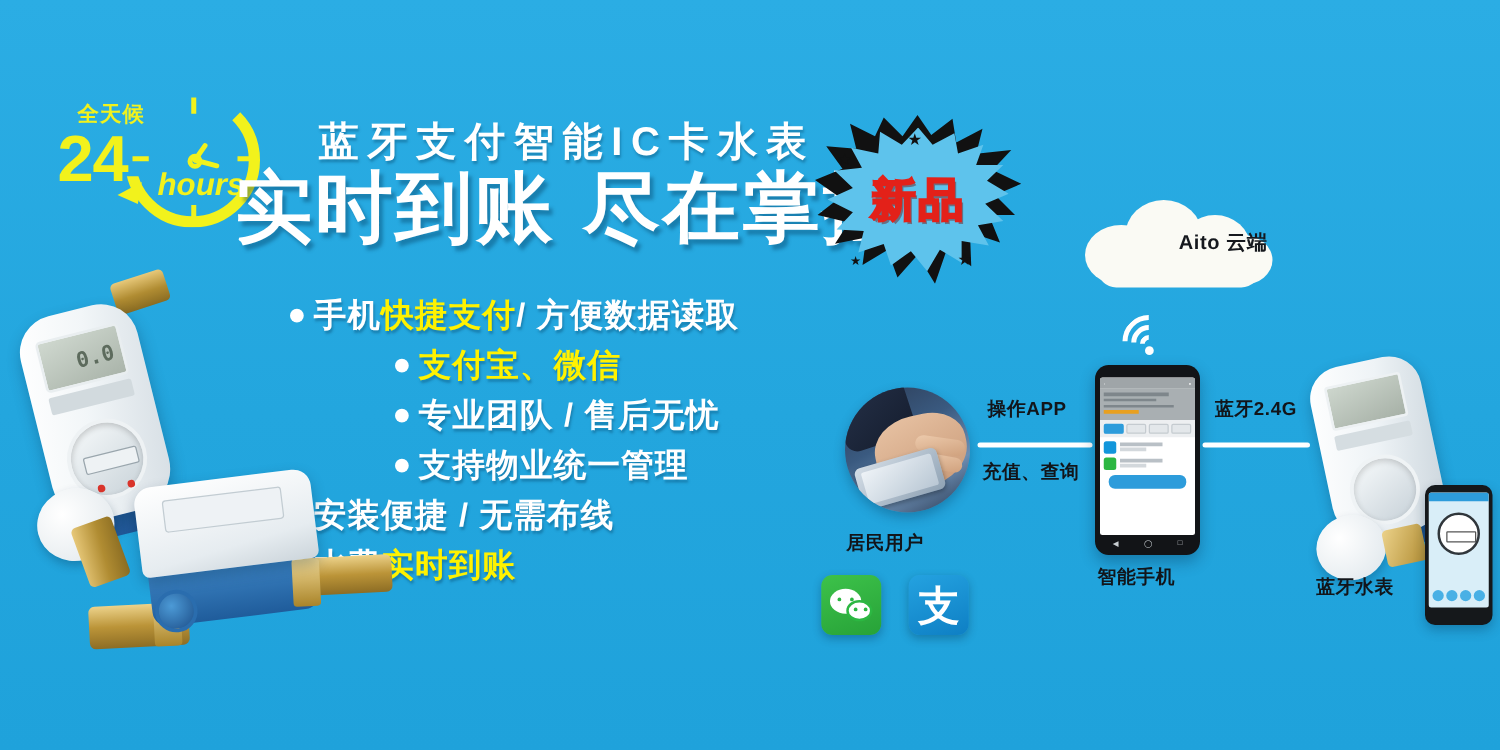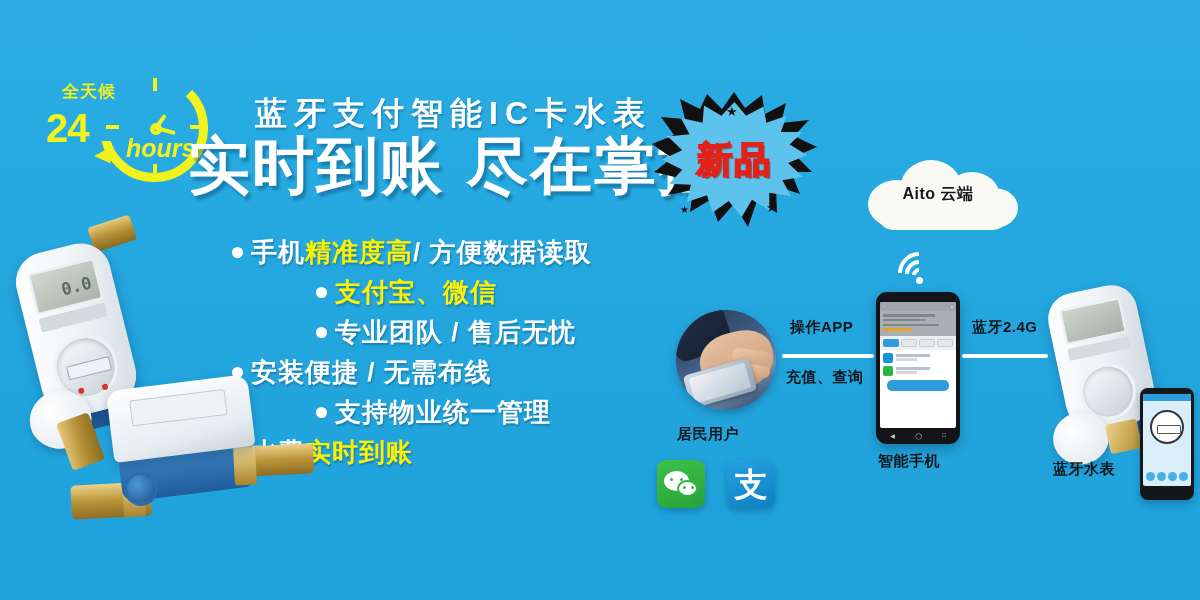--- a/index.html
+++ b/index.html
@@ -35,21 +35,21 @@
     position:absolute; left:58px; top:78px; width:0; height:0;
     border-left:11px solid transparent; border-right:11px solid transparent;
     border-top:14px solid #F2F21C; transform:rotate(-28deg);
   }
   .badge24 .qtw {
     position:absolute; left:24px; top:8px; color:#F2F21C;
     font-size:17px; font-weight:bold; letter-spacing:1px;
   }
   .badge24 .num24 {
     position:absolute; left:8px; top:30px; color:#F2F21C;
-    font-size:40px; font-weight:bold; line-height:52px; letter-spacing:-1px;
+    font-size:52px; font-weight:bold; line-height:52px; letter-spacing:-1px;
   }
   .badge24 .hours {
     position:absolute; left:88px; top:62px; color:#F2F21C;
     font-size:25px; font-weight:bold; font-style:italic;
   }
 
   
   .subtitle {
     position:absolute; left:255px; top:92px;
     color:#FFFFFF; font-size:32px; font-weight:bold; letter-spacing:7px;
@@ -208,21 +208,21 @@
   .userphoto .sleeve {
     position:absolute; left:-6px; top:-6px; width:58px; height:52px;
     background:linear-gradient(150deg,#26324a,#151d2e); border-radius:10px;
     transform:rotate(-18deg);
   }
 
   
   .cloud { position:absolute; left:862px; top:156px; width:162px; height:78px; }
   .cloud .lobe { position:absolute; background:#FAFAF4; border-radius:50%; }
   .cloud .txt {
-    position:absolute; left:0; right:10px; top:28px; text-align:center;
+    position:absolute; left:0; right:10px; top:28px; text-align:right;
     font-size:16px; font-weight:bold; color:#15181D; z-index:3; letter-spacing:.5px;
   }
 
   
   .wifi { position:absolute; left:898px; top:250px; width:42px; height:34px; }
   .wifi .arc {
     position:absolute; border:4px solid #FFFFFF; border-radius:50%;
     border-bottom-color:transparent; border-left-color:transparent; border-right-color:transparent;
     transform:rotate(-45deg);
   }
@@ -364,43 +364,43 @@
     <div class="star" style="left:18px;top:28px;">★</div>
     <div class="star" style="left:74px;top:12px;">★</div>
     <div class="star" style="left:114px;top:108px;">★</div>
     <div class="star" style="left:28px;top:112px;font-size:10px;">★</div>
   </div>
 
   <div class="bullets">
     <div class="bline">
       <span class="dot"></span>
       <span>手机</span>
-        <span class="hl">精准度高</span>
+        <span class="hl">快捷支付</span>
         <span> / 方便数据读取</span>
     </div>
     <div class="bline indent">
       <span class="dot"></span>
         <span class="hl">支付宝、微信</span>
         <span></span>
     </div>
     <div class="bline indent">
       <span class="dot"></span>
       <span>专业团队 / 售后无忧</span>
         <span class="hl"></span>
         <span></span>
     </div>
+    <div class="bline indent">
+      <span class="dot"></span>
+      <span>支持物业统一管理</span>
+        <span class="hl"></span>
+        <span></span>
+    </div>
     <div class="bline">
       <span class="dot"></span>
       <span>安装便捷 / 无需布线</span>
-        <span class="hl"></span>
-        <span></span>
-    </div>
-    <div class="bline indent">
-      <span class="dot"></span>
-      <span>支持物业统一管理</span>
         <span class="hl"></span>
         <span></span>
     </div>
     <div class="bline">
       <span class="dot"></span>
       <span>水费</span>
         <span class="hl">实时到账</span>
         <span></span>
     </div>
   </div>

